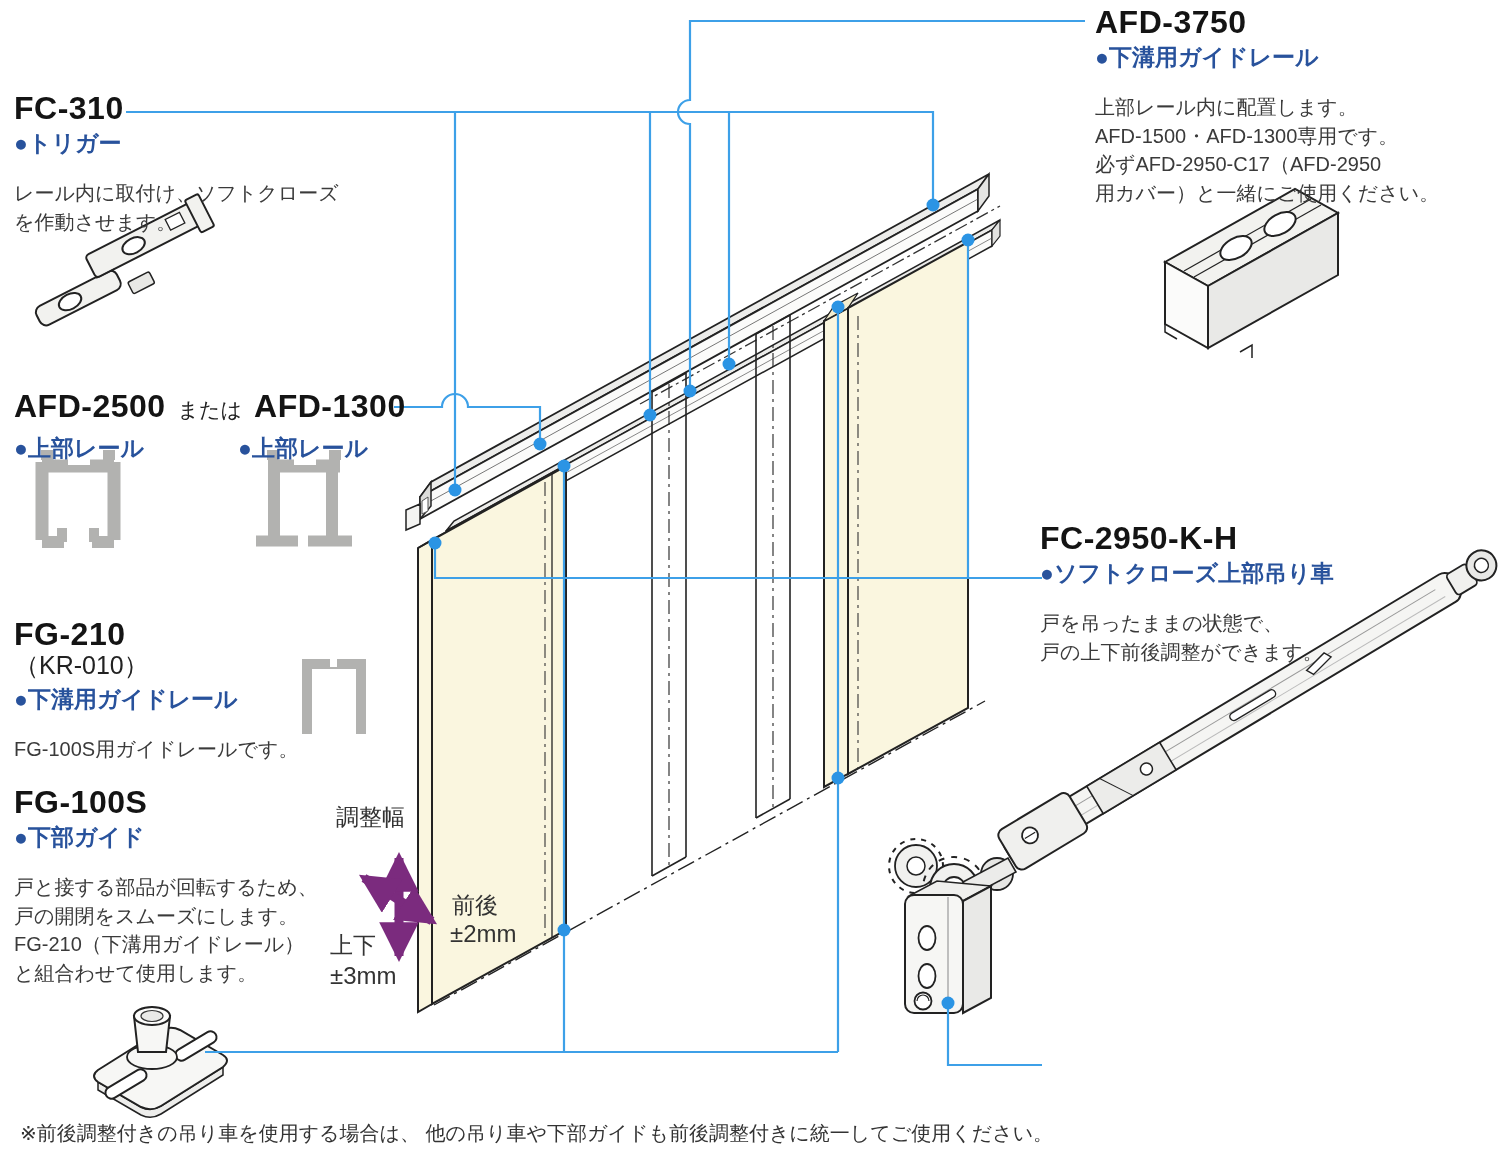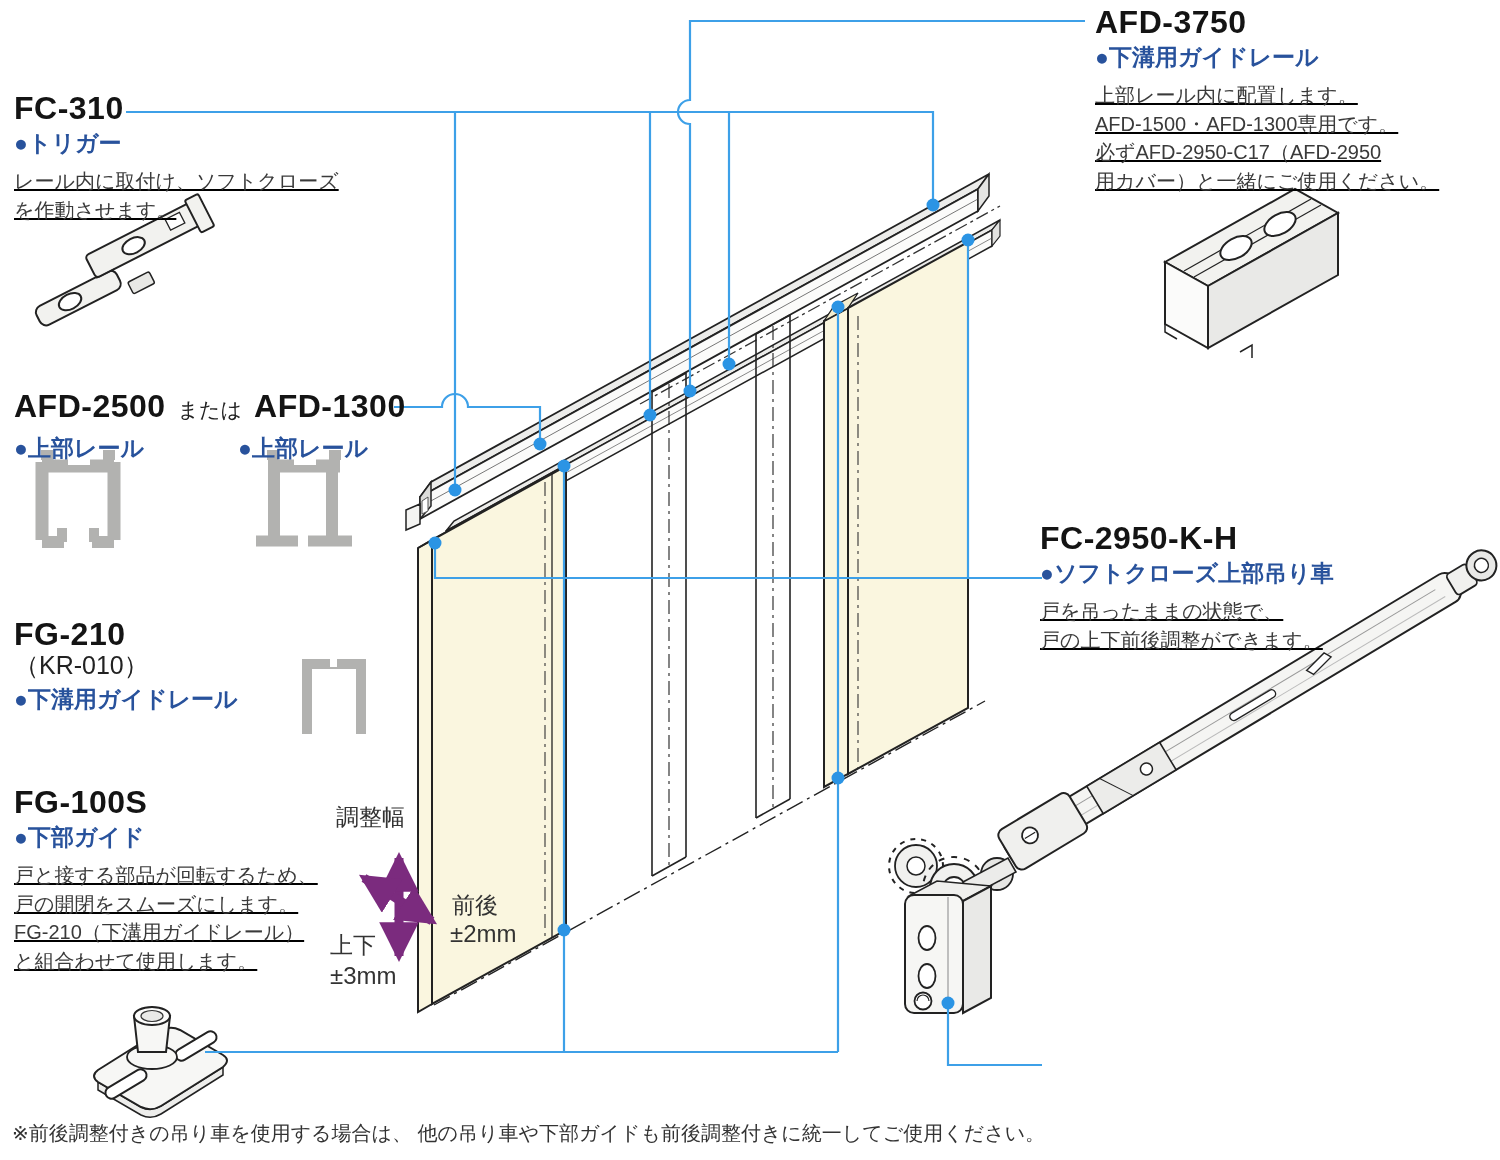--- a/index.html
+++ b/index.html
@@ -4,29 +4,29 @@
 <style>
   html,body{margin:0;padding:0;background:#fff;}
   body{width:1500px;height:1160px;position:relative;overflow:hidden;
        font-family:"Liberation Sans","DejaVu Sans",sans-serif;}
   .stage{position:absolute;inset:0;width:1500px;height:1160px;}
   svg.art{position:absolute;left:0;top:0;z-index:1;}
   .label-block{position:absolute;z-index:3;}
   .model{font-size:32px;font-weight:bold;color:#141414;line-height:32px;letter-spacing:.5px;}
   .model-alt{font-size:25px;font-weight:normal;color:#222;line-height:30px;}
   .type{font-size:23px;font-weight:bold;color:#28529c;line-height:32px;margin-top:3px;}
-  .desc{margin-top:8px;text-decoration:underline;}
+  .desc{margin-top:20px;}
   .desc div{font-size:20px;color:#3a3a3a;line-height:28.5px;}
   .heading-row{display:flex;align-items:baseline;}
   .or{font-size:21px;font-weight:normal;color:#222;margin:8px 12px;}
   .subs{position:relative;height:32px;}
   .subs .type{position:absolute;top:0;margin-top:0;}
   .adj-label{position:absolute;z-index:3;font-size:23px;color:#333;line-height:27px;}
   .adj-val{font-size:24px;}
-  .note{position:absolute;z-index:3;font-size:20px;color:#333;line-height:26px;}
+  .note{position:absolute;z-index:3;font-size:20px;color:#333;line-height:26px;margin-left:8px;}
 </style>
 </head>
 <body>
 
 <div class="stage">
 
 <svg class="art" width="1500" height="1160" viewBox="0 0 1500 1160">
   <defs>
     <marker id="ah" viewBox="0 0 10 10" refX="8.5" refY="5" markerWidth="4.4" markerHeight="4.4" orient="auto-start-reverse">
       <path d="M0 0 L10 5 L0 10 z" fill="#7b2b7e"></path>
@@ -234,20 +234,23 @@
   <div class="subs">
     <span class="type" style="left:0;">●上部レール</span>
     <span class="type" style="left:224px;">●上部レール</span>
   </div>
 </div>
 
 <div class="label-block" style="left:14px;top:618px;">
   <div class="model">FG-210</div>
   <div class="model-alt">（KR-010）</div>
   <div class="type">●下溝用ガイドレール</div>
+  <div class="desc">
+    <div>FG-100S用ガイドレールです。</div>
+  </div>
 </div>
 
 <div class="label-block" style="left:14px;top:786px;">
   <div class="model">FG-100S</div>
   <div class="type">●下部ガイド</div>
   <div class="desc">
     <div>戸と接する部品が回転するため、</div>
     <div>戸の開閉をスムーズにします。</div>
     <div>FG-210（下溝用ガイドレール）</div>
     <div>と組合わせて使用します。</div>

